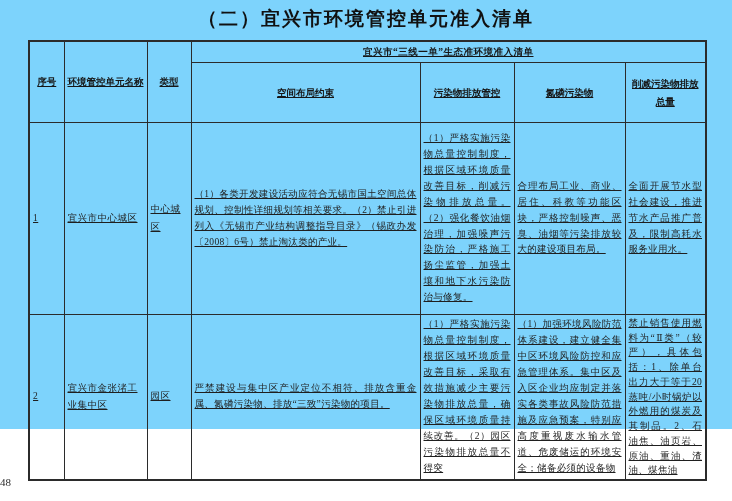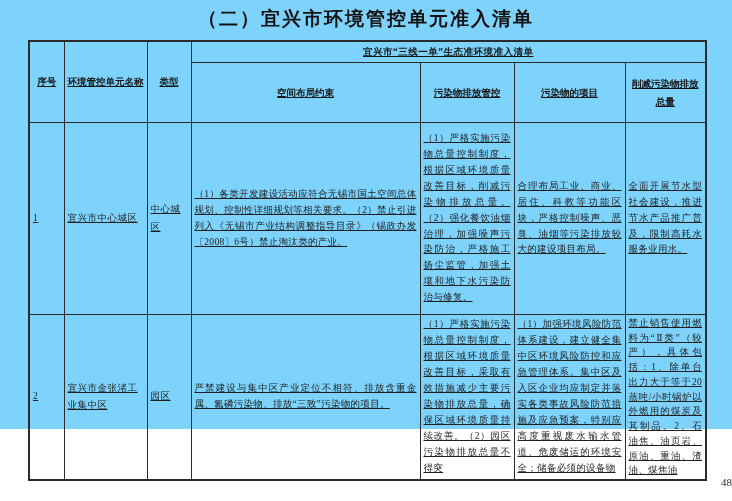--- a/index.html
+++ b/index.html
@@ -72,21 +72,21 @@
     letter-spacing: 0.3px;
     margin-top: 32px;
   }
   td.vtop { vertical-align: top; padding-top: 3px; }
   td.tight { line-height: 1.55; }
   .page-number {
     position: absolute;
     top: 476px;
     left: 0;
     width: 732px;
-    text-align: right;
+    text-align: left;
     font-size: 11px;
     color: #2a2a2a;
   }
 </style>
 </head>
 <body>
 
 <div class="page">
 
   <div class="doc-title">（二）宜兴市环境管控单元准入清单</div>
@@ -106,21 +106,21 @@
         <tr class="hrow1">
       <th rowspan="2">序号</th>
       <th rowspan="2">环境管控单元名称</th>
       <th rowspan="2">类型</th>
       <th colspan="4" class="merged-top">宜兴市“三线一单”生态准环境准入清单</th>
     </tr>
 
     <tr class="hrow2">
       <th>空间布局约束</th>
       <th>污染物排放管控</th>
-      <th>污染物的项目</th>
+      <th>氮磷污染物</th>
       <th>削减污染物排放总量</th>
     </tr>
 
     <tr class="drow1">
       <td class="center-cell">1</td>
       <td class="center-cell">宜兴市中心城区</td>
       <td class="center-cell">中心城区</td>
       <td class="text-cell">（1）各类开发建设活动应符合无锡市国土空间总体规划、控制性详细规划等相关要求。（2）禁止引进列入《无锡市产业结构调整指导目录》（锡政办发〔2008〕6号）禁止淘汰类的产业。</td>
       <td class="text-cell vtop">（1）严格实施污染物总量控制制度，根据区域环境质量改善目标，削减污染物排放总量。（2）强化餐饮油烟治理，加强噪声污染防治，严格施工扬尘监管，加强土壤和地下水污染防治与修复。</td>
       <td class="text-cell">合理布局工业、商业、居住、科教等功能区块，严格控制噪声、恶臭、油烟等污染排放较大的建设项目布局。</td>

